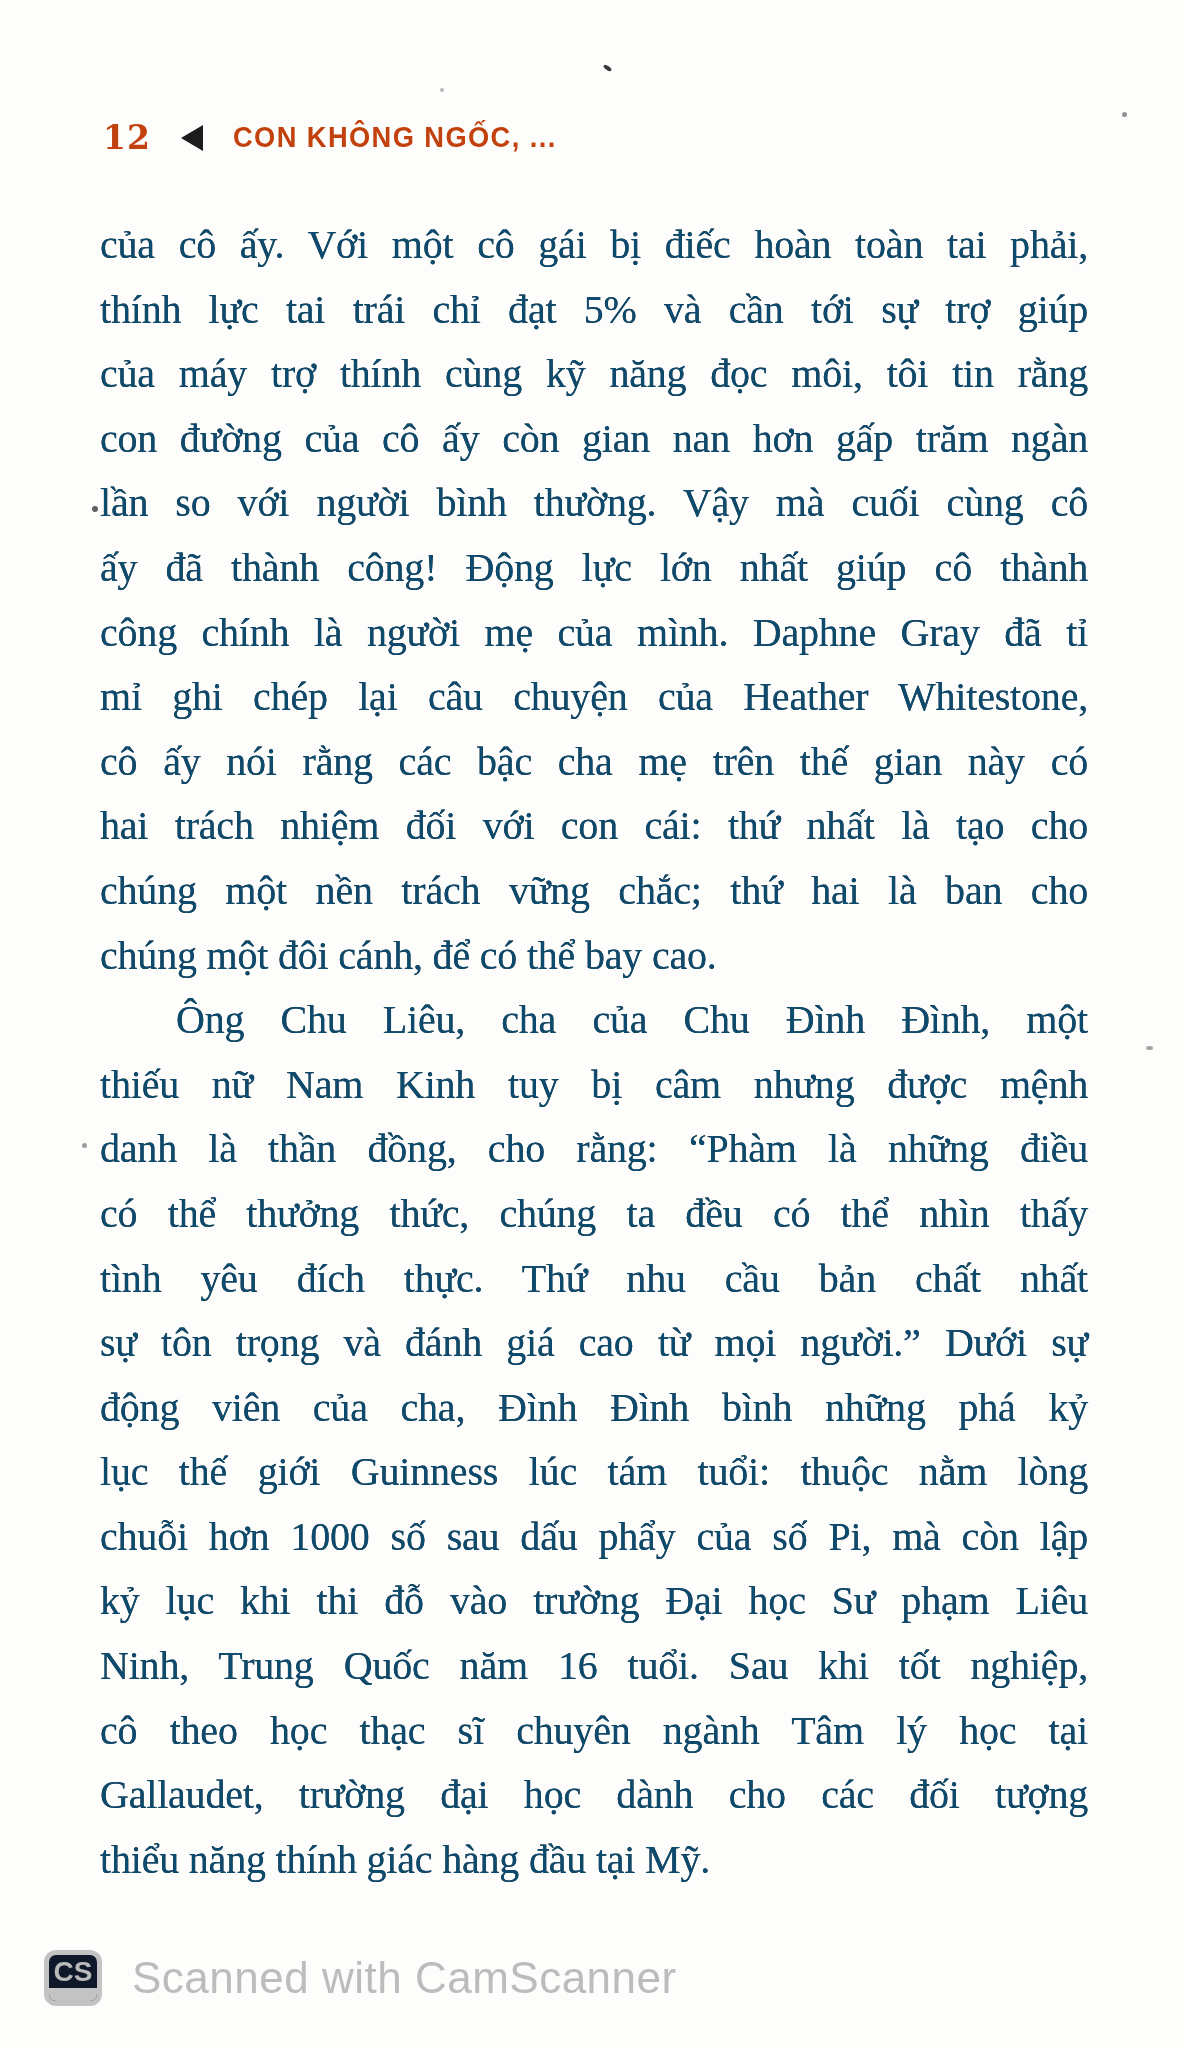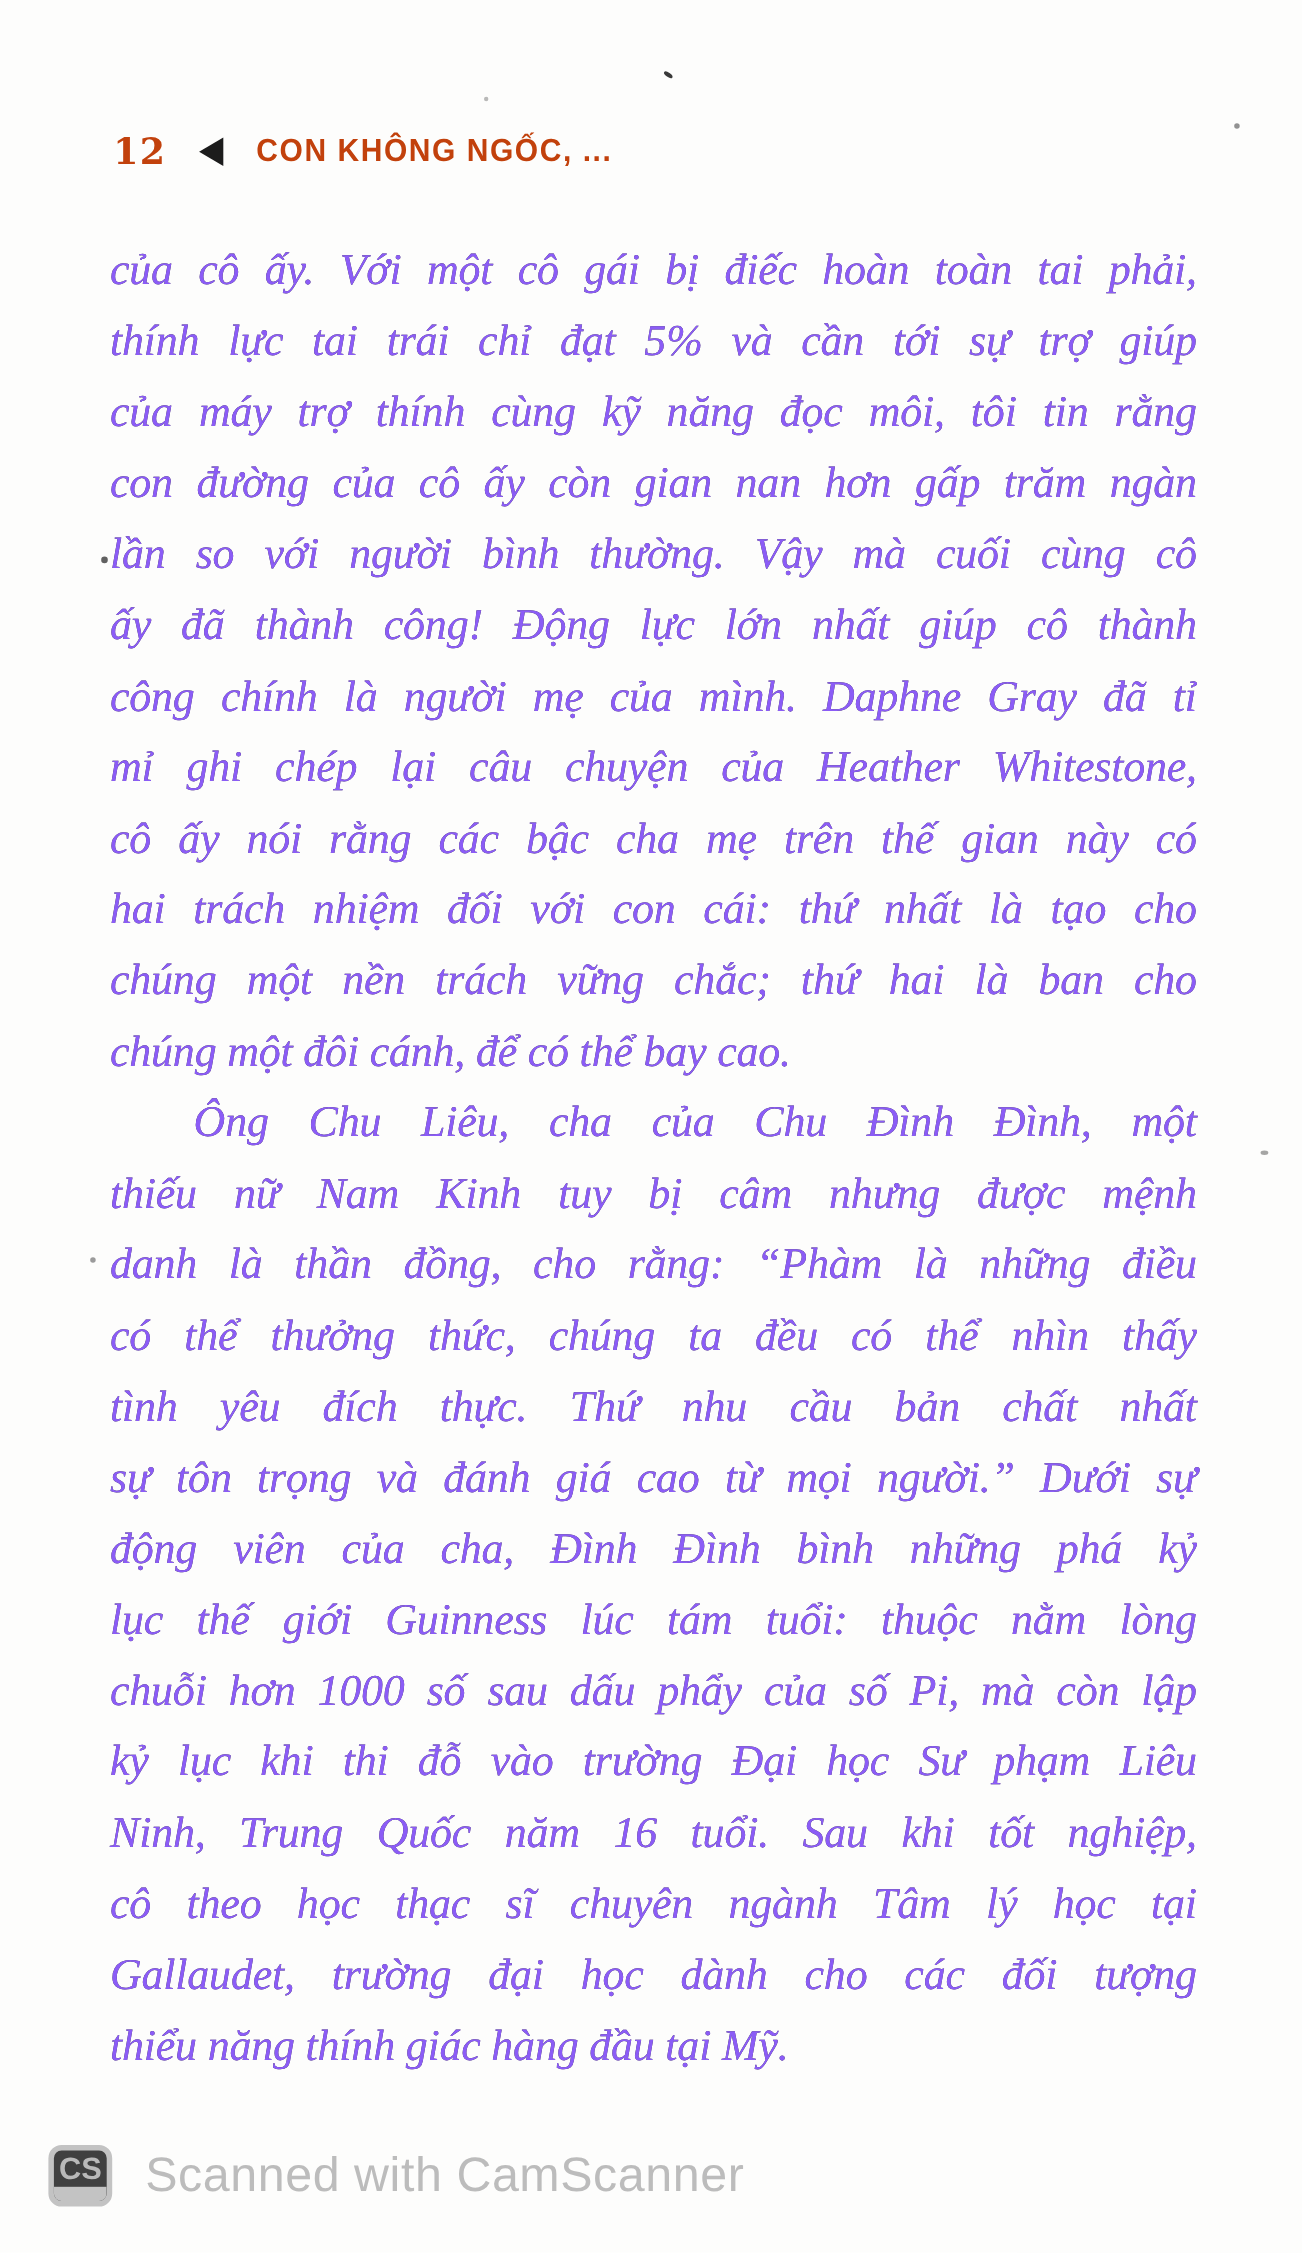--- a/index.html
+++ b/index.html
@@ -51,22 +51,21 @@
     transform: scaleX(0.94);
     transform-origin: left center;
     white-space: nowrap;
   }
   
   .text-block {
     position: absolute;
     top: 213px;
     left: 100px;
     width: 988px;
-    color: #8b5cf6;
-    font-style: italic;
+    color: #0c4a6e;
   }
   .line {
     font-size: 40px;
     line-height: 64.6px;
     height: 64.6px;
     letter-spacing: -0.2px;
     text-align: justify;
     text-align-last: justify;
     white-space: nowrap;
     text-shadow: 0 0 0.6px rgba(20,20,20,0.85);
@@ -96,21 +95,21 @@
     top: 1950px;
     display: flex;
     align-items: center;
     gap: 30px;
   }
   .cs-logo {
     width: 58px;
     height: 56px;
     border: 5px solid #c3c3c3;
     border-radius: 12px;
-    background: #404040;
+    background: #0f172a;
     position: relative;
     box-sizing: border-box;
     overflow: hidden;
   }
   .cs-logo .cs-text {
     position: absolute;
     top: 1px;
     left: 0;
     right: 0;
     text-align: center;

